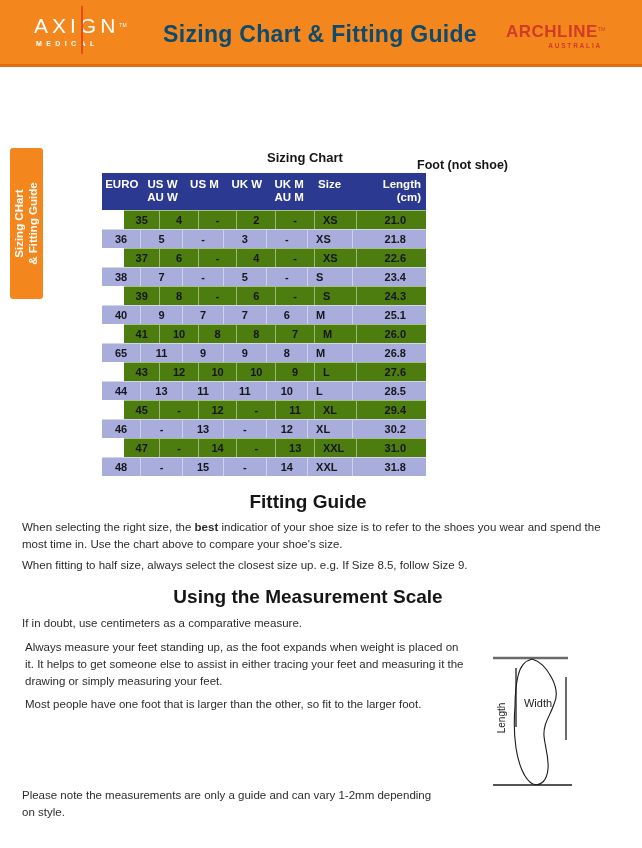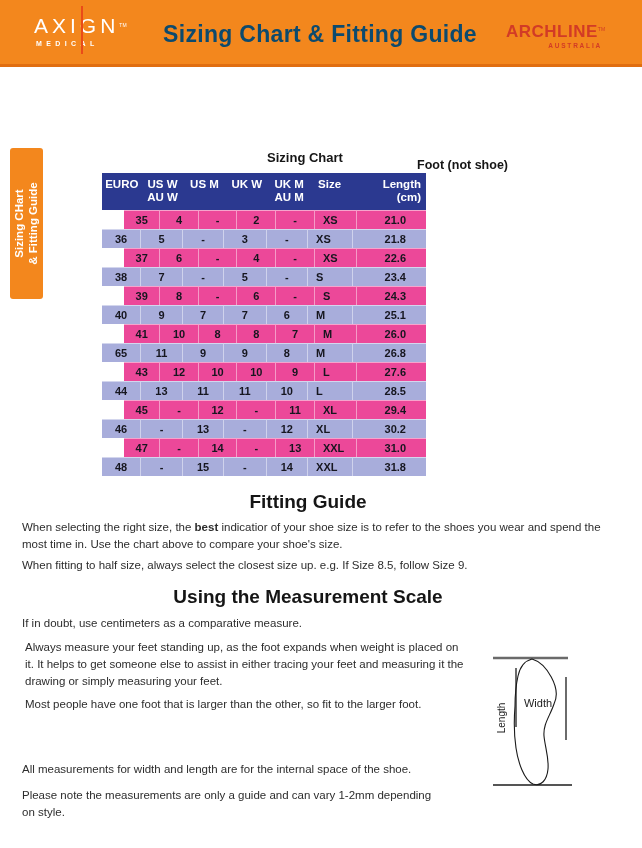--- a/index.html
+++ b/index.html
@@ -45,21 +45,21 @@
   .th { font-size:11.5px; font-weight:bold; text-align:center; padding-top:5px; line-height:13px; }
   .td {
     font-size:11px; font-weight:bold; color:#16161f; text-align:center;
     height:19px; line-height:18px; border-top:1px solid rgba(255,255,255,0.5);
   }
   .td:not(.c6){ border-right:1px solid rgba(255,255,255,0.45); }
   .c0{width:50px;} .c1{width:53px;} .c2{width:53px;} .c3{width:54px;} .c4{width:53px;} .c5{width:55px;} .c6{width:88px;}
   .th.c5, .td.c5 { text-align:left; padding-left:8px; }
   .th.c6 { text-align:right; padding-right:5px; }
   .td.c6 { text-align:right; padding-right:20px; }
-  .row-a { background:#ec4899;margin-left:22px; }
+  .row-a { background:#4d7c0f;margin-left:22px; }
   .row-b { background:#A8ADDB; }
   
   .h-center { position:absolute; left:8px; width:600px; text-align:center; font-size:19px; font-weight:bold; color:#151515; }
   .h-fitting { top:491px; }
   .h-measure { top:586px; }
   .para { position:absolute; font-size:11.5px; line-height:17px; color:#2d2d2d; }
   .p1 { left:22px; top:519px; width:604px; }
   .p2 { left:22px; top:557px; width:604px; }
   .p3 { left:22px; top:615px; width:480px; }
   .p4 { left:25px; top:639px; width:445px; }
@@ -252,21 +252,20 @@
     </div>
 
   <div class="h-center h-fitting">Fitting Guide</div>
   <div class="para p1"><span>When selecting the right size, the </span><b>best</b><span> indicatior of your shoe size is to refer to the shoes you wear and spend the most time in. Use the chart above to compare your shoe's size.</span></div>
   <div class="para p2">When fitting to half size, always select the closest size up. e.g. If Size 8.5, follow Size 9.</div>
 
   <div class="h-center h-measure">Using the Measurement Scale</div>
   <div class="para p3">If in doubt, use centimeters as a comparative measure.</div>
   <div class="para p4">Always measure your feet standing up, as the foot expands when weight is placed on it. It helps to get someone else to assist in either tracing your feet and measuring it the drawing or simply measuring your feet.</div>
   <div class="para p5">Most people have one foot that is larger than the other, so fit to the larger foot.</div>
-  <div class="para p6">All measurements for width and length are for the internal space of the shoe.</div>
   <div class="para p7">Please note the measurements are only a guide and can vary 1-2mm depending on style.</div>
 
   <svg class="foot-diagram" viewBox="0 0 100 142" xmlns="http://www.w3.org/2000/svg">
     <line x1="5" y1="8" x2="80" y2="8" stroke="#6a6a6a" stroke-width="2.6"></line>
     <line x1="5" y1="135" x2="84" y2="135" stroke="#1c1c1c" stroke-width="1.4"></line>
     <line x1="28" y1="18" x2="28" y2="77" stroke="#1c1c1c" stroke-width="1.3"></line>
     <line x1="78" y1="27" x2="78" y2="90" stroke="#1c1c1c" stroke-width="1.3"></line>
     <path d="M44,9 C36,11 32,17 30,26 C28,35 27,45 27,56 C26,69 26,85 28,98 C30,112 36,130 45,134 C53,137 59,130 60,119 C61,107 57,97 56,86 C55,74 62,66 66,54 C74,38 58,13 44,9 Z" fill="none" stroke="#1a1a1a" stroke-width="1.1"></path>
     <text x="50" y="57" font-size="11" text-anchor="middle" fill="#1c1c1c" font-family="Liberation Sans, sans-serif">Width</text>
     <text transform="rotate(-90 14 68)" x="14" y="71" font-size="10" text-anchor="middle" fill="#1c1c1c" font-family="Liberation Sans, sans-serif">Length</text>

